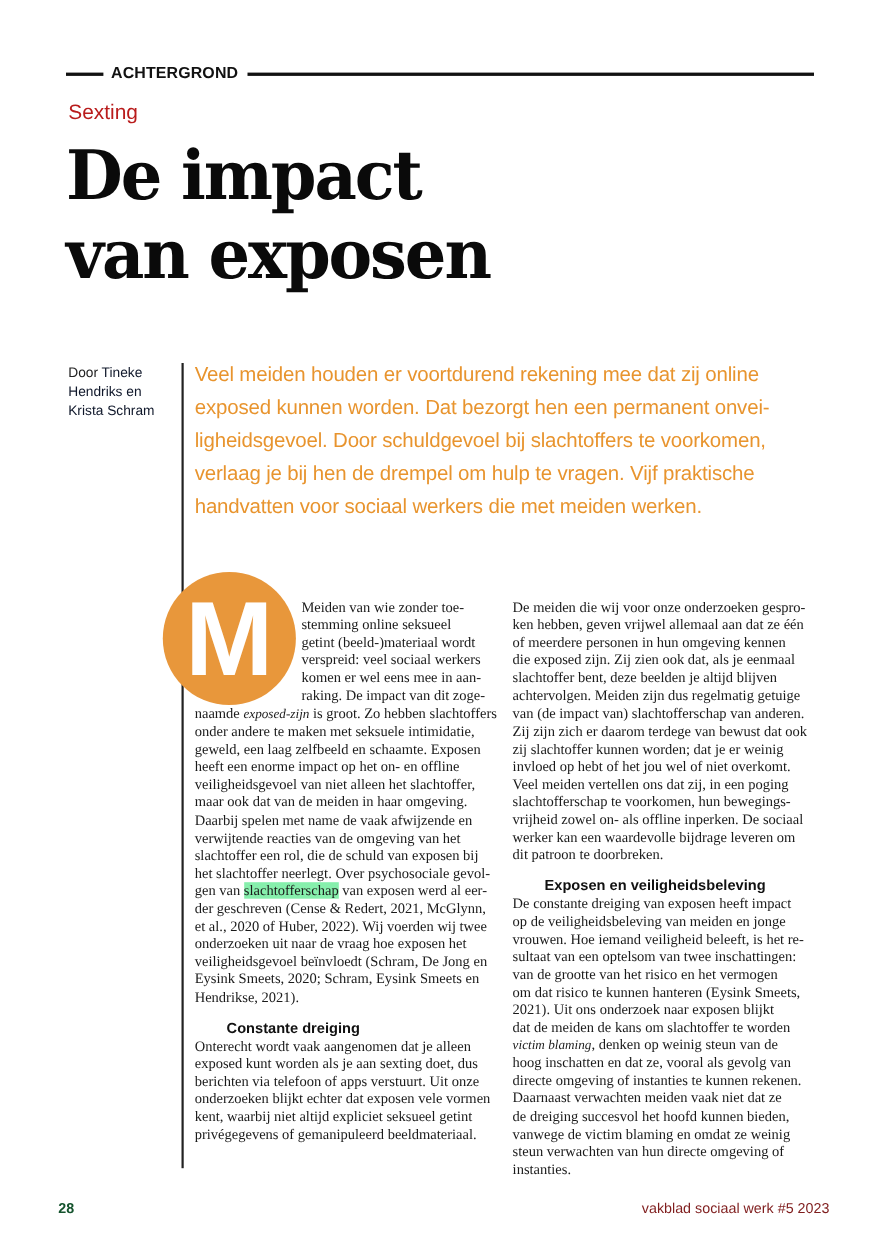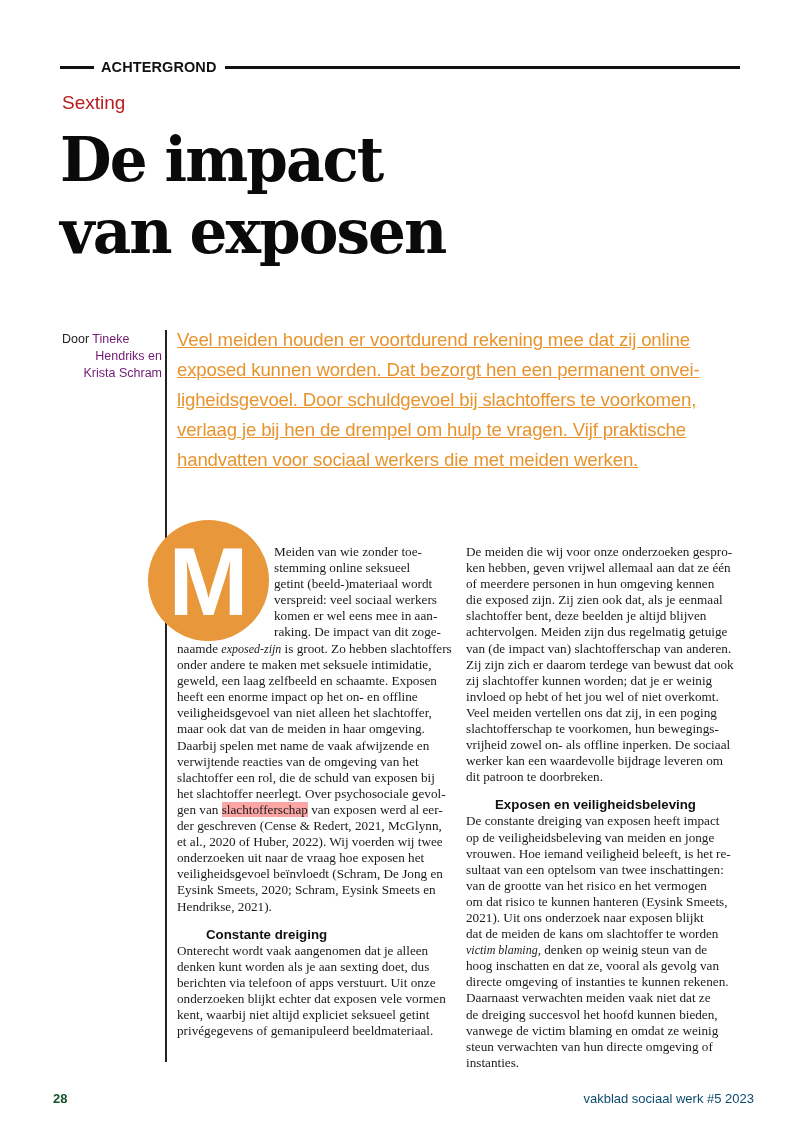--- a/index.html
+++ b/index.html
@@ -10,41 +10,41 @@
   .section-header .rule-left { width: 34px; height: 3px; background: #111; }
   .section-header .label { font-family: "Liberation Sans", sans-serif; font-weight: bold; font-size: 14.5px; color: #111; margin: 0 8px 0 7px; letter-spacing: 0.1px; }
   .section-header .rule-right { flex: 1; height: 3px; background: #111; }
 
   .kicker { position: absolute; left: 62px; top: 92px; font-family: "Liberation Sans", sans-serif; font-size: 19px; color: #b91c1c; }
 
   .headline { position: absolute; left: 60px; top: 124px; font-family: "DejaVu Serif", serif; font-weight: bold; font-size: 62px; line-height: 72px; color: #0a0a0a; letter-spacing: -2px; transform: scaleX(0.96); transform-origin: left top; }
   .headline span { display: block; }
 
   .byline { position: absolute; left: 62px; top: 331px; width: 100px; font-family: "Liberation Sans", sans-serif; font-size: 12.5px; line-height: 17px; color: #222; }
-  .byline .authors { color: #701a75; text-align: right; }
+  .byline .authors { color: #0f172a; }
 
   .vrule { position: absolute; left: 165px; top: 330px; width: 1.5px; height: 732px; background: #222; }
 
-  .lead { position: absolute; left: 177px; top: 325px; width: 575px; font-family: "Liberation Sans", sans-serif; font-size: 18.6px; line-height: 30px; color: #e8942e; letter-spacing: -0.15px; text-decoration: underline; }
+  .lead { position: absolute; left: 177px; top: 325px; width: 575px; font-family: "Liberation Sans", sans-serif; font-size: 18.6px; line-height: 30px; color: #e8942e; letter-spacing: -0.15px; }
   .lead p { white-space: nowrap; }
 
   .initial { position: absolute; left: 148px; top: 520px; width: 121px; height: 121px; border-radius: 50%; background: #e8973b; display: flex; align-items: center; justify-content: center; }
   .initial span { font-family: "Liberation Sans", sans-serif; font-weight: bold; font-size: 96px; color: #ffffff; line-height: 1; margin-top: 2px; }
 
   .col { position: absolute; font-size: 13.2px; line-height: 16.1px; color: #1a1a1a; }
   .col p.line { white-space: nowrap; }
   .col1-top { left: 274px; top: 544px; }
   .col1 { left: 177px; top: 641px; }
   .col2 { left: 466px; top: 544px; }
   .col h3 { font-family: "Liberation Sans", sans-serif; font-weight: bold; font-size: 13.3px; line-height: 16px; color: #111; margin-top: 12px; padding-left: 29px; }
-  .hl { background: #fca5a5; }
+  .hl { background: #86efac; }
   .it { font-style: italic; font-size: 12px; }
 
   .footer-page { position: absolute; left: 53px; top: 1091px; font-family: "Liberation Sans", sans-serif; font-weight: bold; font-size: 13px; color: #14532d; }
-  .footer-mag { position: absolute; right: 42px; top: 1091px; font-family: "Liberation Sans", sans-serif; font-size: 13px; color: #0c4a6e; }
+  .footer-mag { position: absolute; right: 42px; top: 1091px; font-family: "Liberation Sans", sans-serif; font-size: 13px; color: #7f1d1d; }
 </style>
 </head>
 <body>
 
 <div class="section-header">
   <div class="rule-left"></div>
   <span class="label">ACHTERGROND</span>
   <div class="rule-right"></div>
 </div>
 
@@ -97,21 +97,21 @@
   <p class="line">het slachtoffer neerlegt. Over psychosociale gevol-</p>
   <p class="line"><span>gen van </span><span class="hl">slachtofferschap</span><span> van exposen werd al eer-</span></p>
   <p class="line">der geschreven (Cense &amp; Redert, 2021,  McGlynn,</p>
   <p class="line">et al., 2020 of Huber, 2022). Wij voerden wij twee</p>
   <p class="line">onderzoeken uit naar de vraag hoe exposen het</p>
   <p class="line">veiligheidsgevoel beïnvloedt (Schram, De Jong en</p>
   <p class="line">Eysink Smeets, 2020; Schram, Eysink Smeets en</p>
   <p class="line">Hendrikse, 2021).</p>
   <h3>Constante dreiging</h3>
   <p class="line">Onterecht wordt vaak aangenomen dat je alleen</p>
-  <p class="line">denken kunt worden als je aan sexting doet, dus</p>
+  <p class="line">exposed kunt worden als je aan sexting doet, dus</p>
   <p class="line">berichten via telefoon of apps verstuurt. Uit onze</p>
   <p class="line">onderzoeken blijkt echter dat exposen vele vormen</p>
   <p class="line">kent, waarbij niet altijd expliciet seksueel getint</p>
   <p class="line">privégegevens of gemanipuleerd beeldmateriaal.</p>
 </div>
 
 <div class="col col2">
   <p class="line">De meiden die wij voor onze onderzoeken gespro-</p>
   <p class="line">ken hebben, geven vrijwel allemaal aan dat ze één</p>
   <p class="line">of meerdere personen in hun omgeving kennen</p>

